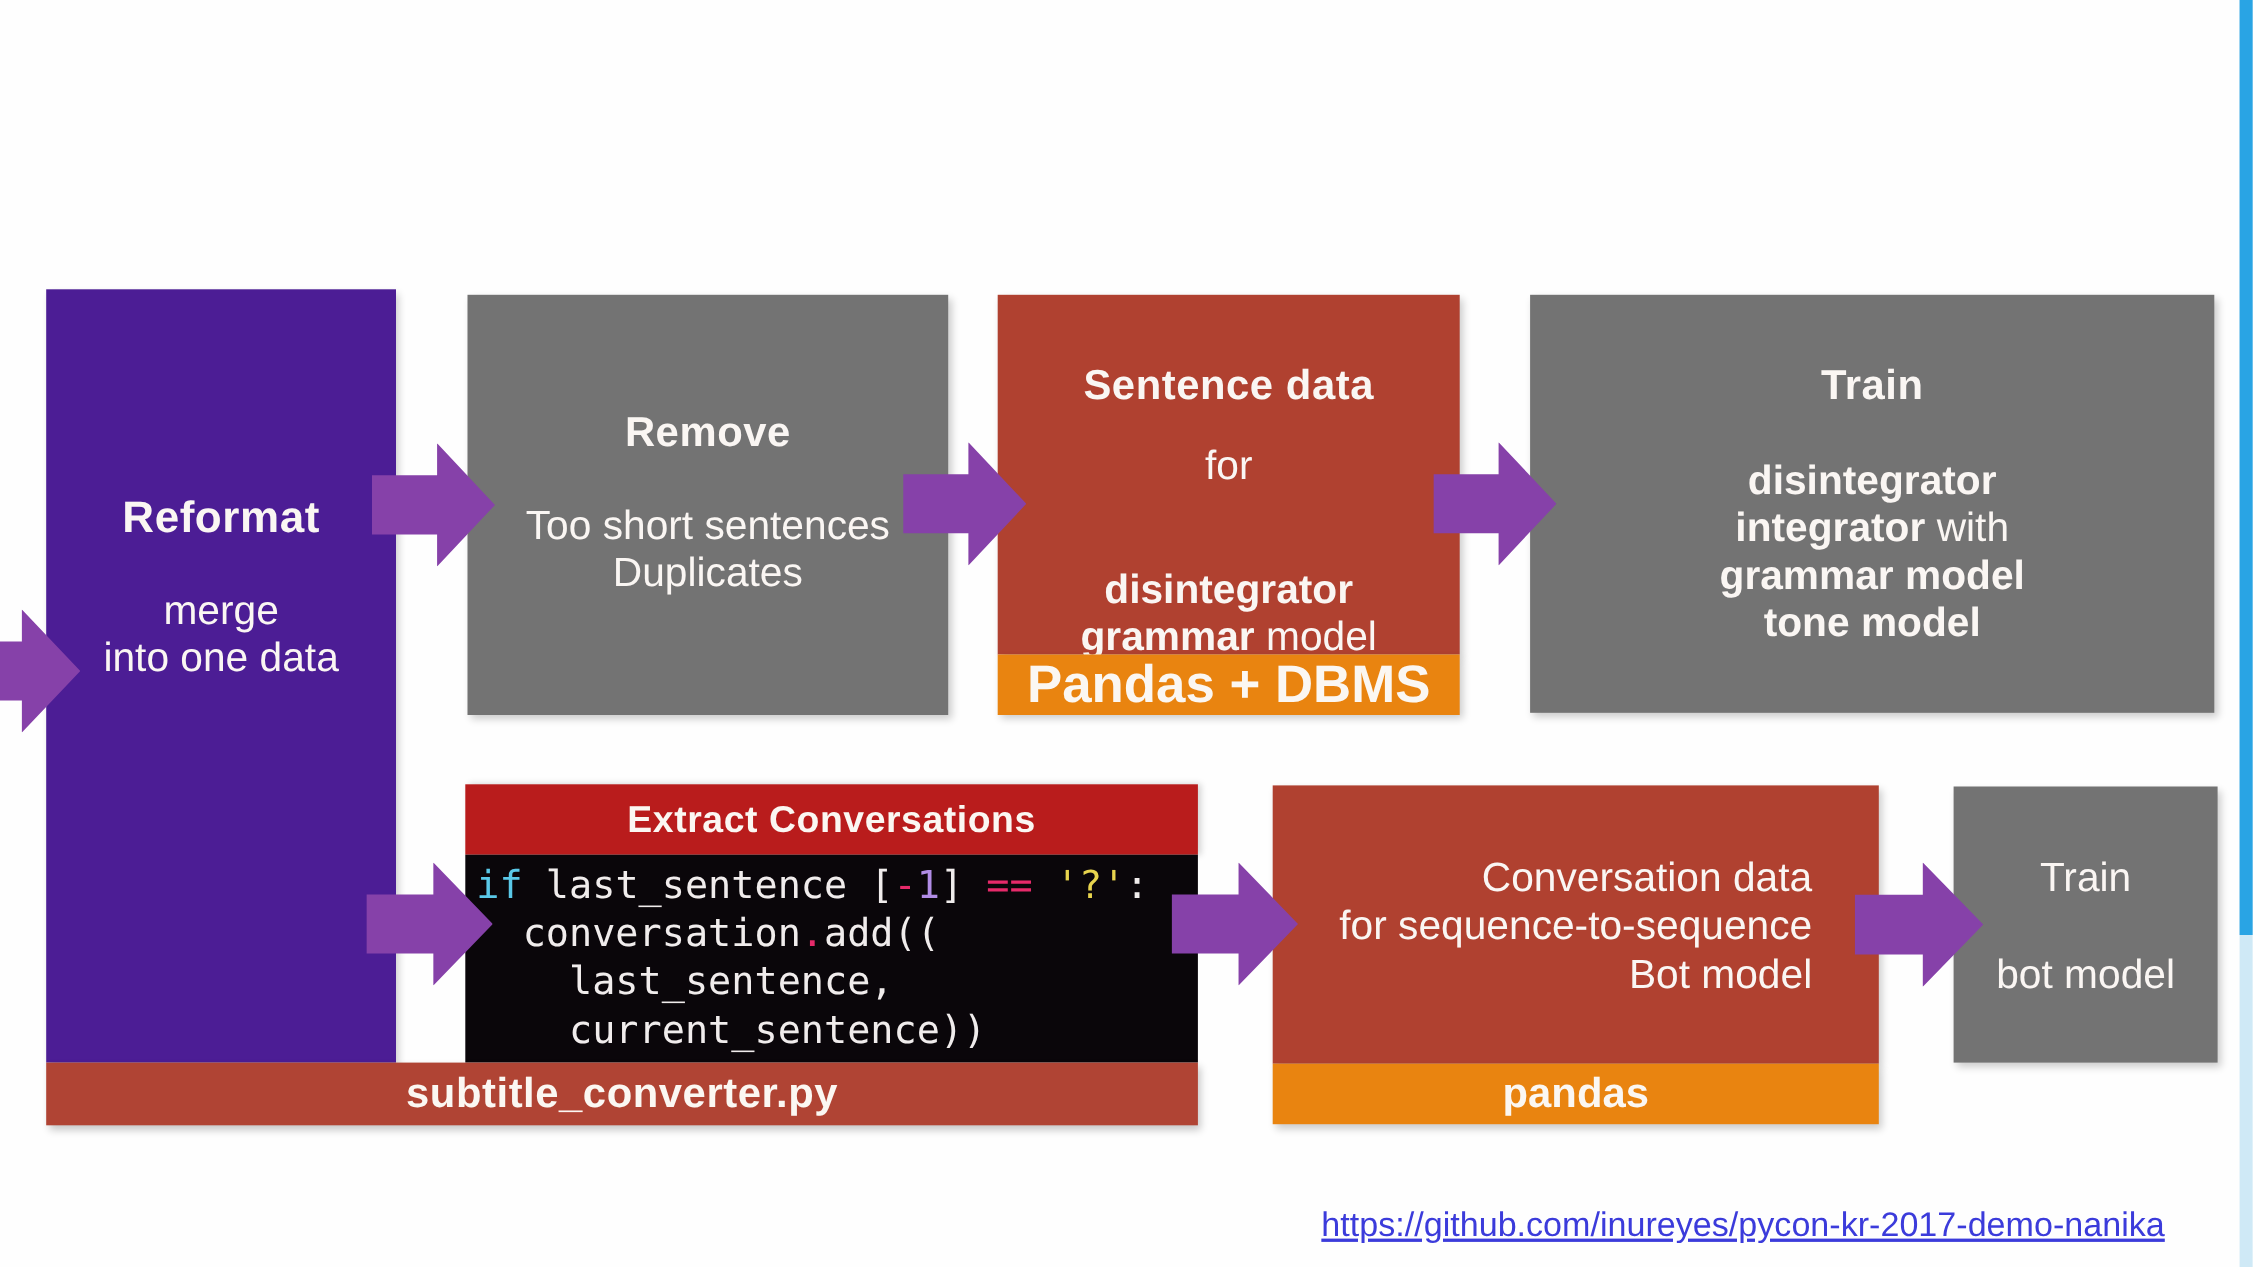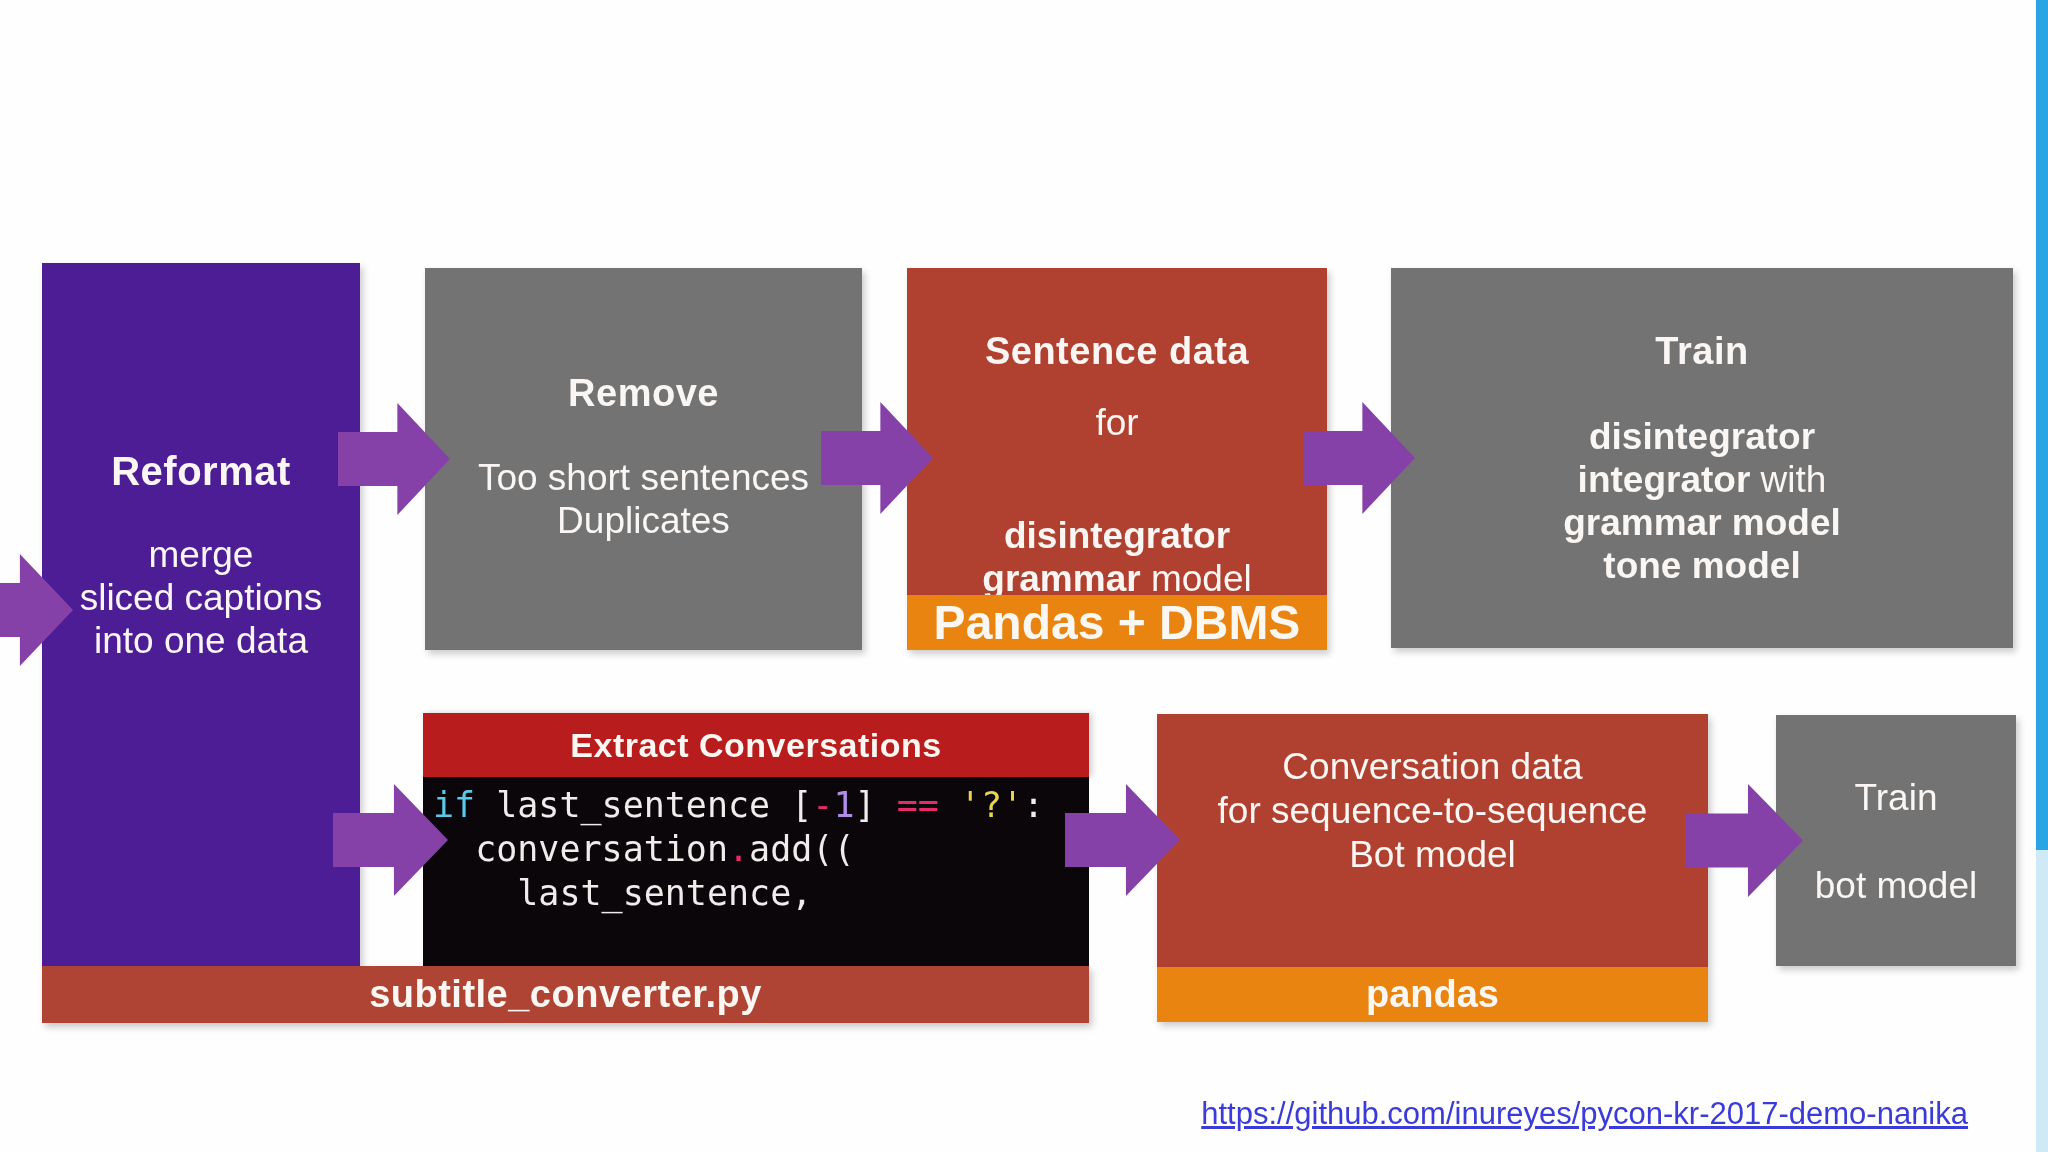--- a/index.html
+++ b/index.html
@@ -42,21 +42,20 @@
   .scroll-track{position:absolute;right:0;top:0;width:12px;height:1152px;background:#cfe9f6;}
   .scroll-thumb{position:absolute;top:0;left:0;width:12px;height:850px;background:#29a4e4;}
 </style>
 </head>
 <body>
 
 <div class="box blue" style="left:42px;top:263px;width:318px;height:703px;padding-top:184px;box-sizing:border-box;">
   <div class="title-big">Reformat</div>
   <div class="body-lines" style="margin-top:38px;">
     <div>merge</div>
-    <div>sliced captions</div>
     <div>into one data</div>
   </div>
 </div>
 
 <div class="box green" style="left:425px;top:268px;width:437px;height:382px;padding-top:103px;box-sizing:border-box;">
   <div class="title">Remove</div>
   <div class="body-lines" style="margin-top:41px;">
     <div>Too short sentences</div>
     <div>Duplicates</div>
   </div>
@@ -81,25 +80,26 @@
     <div class="model-line"><span class="b">grammar model</span><span class="lt"></span></div>
     <div class="model-line"><span class="b">tone model</span><span class="lt"></span></div>
   </div>
 </div>
 
 <div class="hdr" style="left:423px;top:713px;width:666px;height:64px;">Extract Conversations</div>
 <div class="code" style="left:423px;top:777px;width:666px;height:189px;">
   <div><span class="tk c-cyan">if</span><span class="tk"> last_sentence [</span><span class="tk c-pink">-</span><span class="tk c-purple">1</span><span class="tk">] </span><span class="tk c-pink">==</span><span class="tk"> </span><span class="tk c-yellow">'?'</span><span class="tk">:</span></div>
   <div><span class="tk">  conversation</span><span class="tk c-pink">.</span><span class="tk">add((</span></div>
   <div><span class="tk">    last_sentence,</span></div>
+  <div><span class="tk">    current_sentence))</span></div>
 </div>
 
 <div class="filebar" style="left:42px;top:966px;width:1047px;height:57px;">subtitle_converter.py</div>
 
-<div class="box red" style="left:1157px;top:714px;width:551px;height:253px;padding-top:31px;box-sizing:border-box;">
+<div class="box red" style="left:1157px;top:714px;width:551px;height:253px;padding-top:62px;box-sizing:border-box;text-align:right;">
   <div class="body-lines" style="line-height:44px;">
     <div>Conversation data</div>
     <div>for sequence-to-sequence</div>
     <div>Bot model</div>
   </div>
 </div>
 <div class="orangebar" style="left:1157px;top:967px;width:551px;height:55px;font-size:38px;">pandas</div>
 
 <div class="box green" style="left:1776px;top:715px;width:240px;height:251px;padding-top:61px;box-sizing:border-box;">
   <div class="body-lines" style="line-height:44px;">

